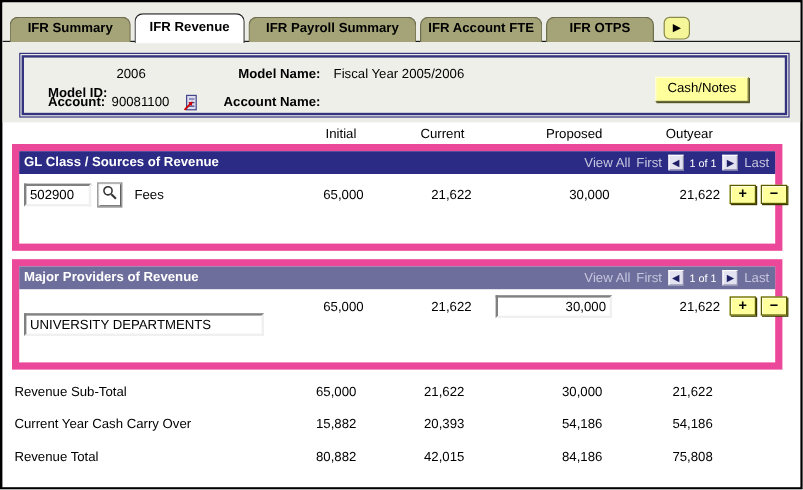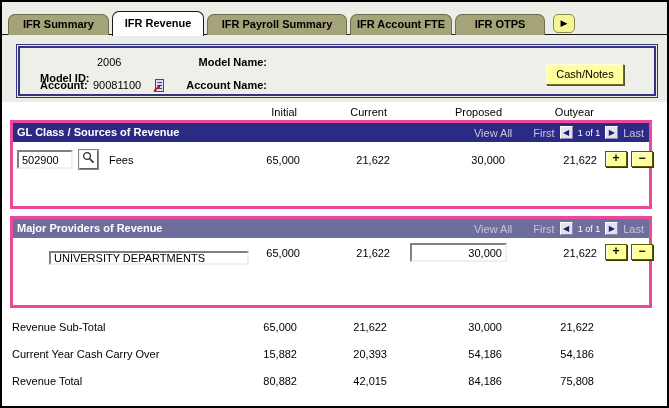--- a/index.html
+++ b/index.html
@@ -18,26 +18,26 @@
        border:1px solid #333380;background:#EDEDE8;}
   .header-inner{position:absolute;left:1px;top:1px;right:1px;bottom:1px;border:2px solid #333380;background:#EFEFEA;}
   .hlabel{position:absolute;font-weight:bold;white-space:nowrap;}
   .hval{position:absolute;white-space:nowrap;}
   .btn-yellow{position:absolute;box-sizing:border-box;background:#FFFF9C;text-align:center;
        border:1px solid;border-color:#FFFFE0 #6B6B3A #6B6B3A #FFFFE0;box-shadow:1px 1px 0 #55552A;
        font-size:11px;line-height:17px;cursor:pointer;}
   .colhead{position:absolute;top:104px;width:90px;text-align:right;}
   .c1{left:205px;}.c2{left:295px;}.c3{left:410px;}.c4{left:502px;}
   .gridbox{position:absolute;left:8px;width:642px;box-sizing:border-box;background:#fff;
-       border:3px solid #ec4899;}
+       border:6px solid #ec4899;}
   .secbar{position:absolute;left:0;top:0;width:100%;height:19px;box-sizing:border-box;color:#fff;}
   .secbar .title{position:absolute;left:4px;top:3px;font-weight:bold;}
   .nav{position:absolute;right:5px;top:0;height:19px;display:flex;align-items:center;gap:5px;}
   .navlink{color:#C6C6DE;cursor:pointer;}
-  .viewall{margin-right:16px;}
+  .viewall{}
   .pgbtn{box-sizing:border-box;width:13px;height:13px;background:#E2E2F0;border:1px solid;
        border-color:#FFFFFF #8888AA #8888AA #FFFFFF;color:#1F1F66;font-size:8px;line-height:11px;
        text-align:center;cursor:pointer;}
   .pgtext{color:#fff;font-size:9px;}
   .sunken{box-sizing:border-box;position:absolute;border:2px solid;border-color:#808080 #F0F0F0 #F0F0F0 #808080;
        background:#fff;font-family:"Liberation Sans",sans-serif;font-size:11px;padding:0 3px;}
   .lookup-btn{position:absolute;box-sizing:border-box;width:19px;height:19px;background:#fff;
        border:1px solid;border-color:#F0F0F0 #606060 #606060 #F0F0F0;outline:1px solid #888;
        text-align:center;line-height:15px;cursor:pointer;}
   .pm-btn{position:absolute;box-sizing:border-box;width:22px;height:16px;background:#FFFF9C;
@@ -66,20 +66,21 @@
     <div class="tab-arrow">
       <span>▶</span>
     </div>
   </div>
 
   <div class="header-box">
     <div class="header-inner">
       <span class="hlabel" style="left:20px;top:24px">Model ID:</span>
       <span class="hval" style="left:77px;top:8px">2006</span>
       <span class="hlabel" style="left:150px;top:8px;width:97px;text-align:right">Model Name:</span>
+      <span class="hval" style="left:258px;top:8px">Fiscal Year 2005/2006</span>
 
       <span class="hlabel" style="left:20px;top:31px">Account:</span>
       <span class="hval" style="left:73px;top:31px">90081100</span>
       <span style="position:absolute;left:133px;top:30px;cursor:pointer">
         <svg width="12" height="15" viewBox="0 0 12 15">
           <rect x="2.5" y="1.5" width="8" height="12" fill="#DCDCF0" stroke="#444488" stroke-width="1"></rect>
           <line x1="4.5" y1="4.5" x2="9" y2="4.5" stroke="#444488" stroke-width="1"></line>
           <line x1="4.5" y1="7.5" x2="9" y2="7.5" stroke="#444488" stroke-width="1"></line>
           <line x1="4.5" y1="10.5" x2="9" y2="10.5" stroke="#444488" stroke-width="1"></line>
           <line x1="0.8" y1="13.5" x2="6" y2="8.2" stroke="#CC0000" stroke-width="1.6"></line>
@@ -130,21 +131,21 @@
       <span class="title">Major Providers of Revenue</span>
       <span class="nav">
         <span class="navlink viewall">View All</span>
         <span class="navlink">First</span>
         <span class="pgbtn"><span>◀</span></span>
         <span class="pgtext">1 of 1</span>
         <span class="pgbtn"><span>▶</span></span>
         <span class="navlink">Last</span>
       </span>
     </div>
-    <input class="sunken" style="left: 4px; top: 32px; width: 200px; height: 14px; margin-left: 32px;" value="UNIVERSITY DEPARTMENTS">
+    <input class="sunken" style="left: 4px; top: 39px; width: 200px; height: 19px;" value="UNIVERSITY DEPARTMENTS">
     <span class="gval g1" style="top:28px">65,000</span>
     <span class="gval g2" style="top:28px">21,622</span>
     <input class="sunken" style="left: 397px; top: 24px; width: 97px; height: 19px; text-align: right;" value="30,000">
     <span class="gval g4" style="top:28px">21,622</span>
     <span class="pm-btn" style="left:592px;top:25px"><span>+</span></span>
     <span class="pm-btn" style="left:618px;top:25px"><span>−</span></span>
   </div>
 
   <div>
     <span class="sumrow-label" style="top:319px">Revenue Sub-Total</span>

